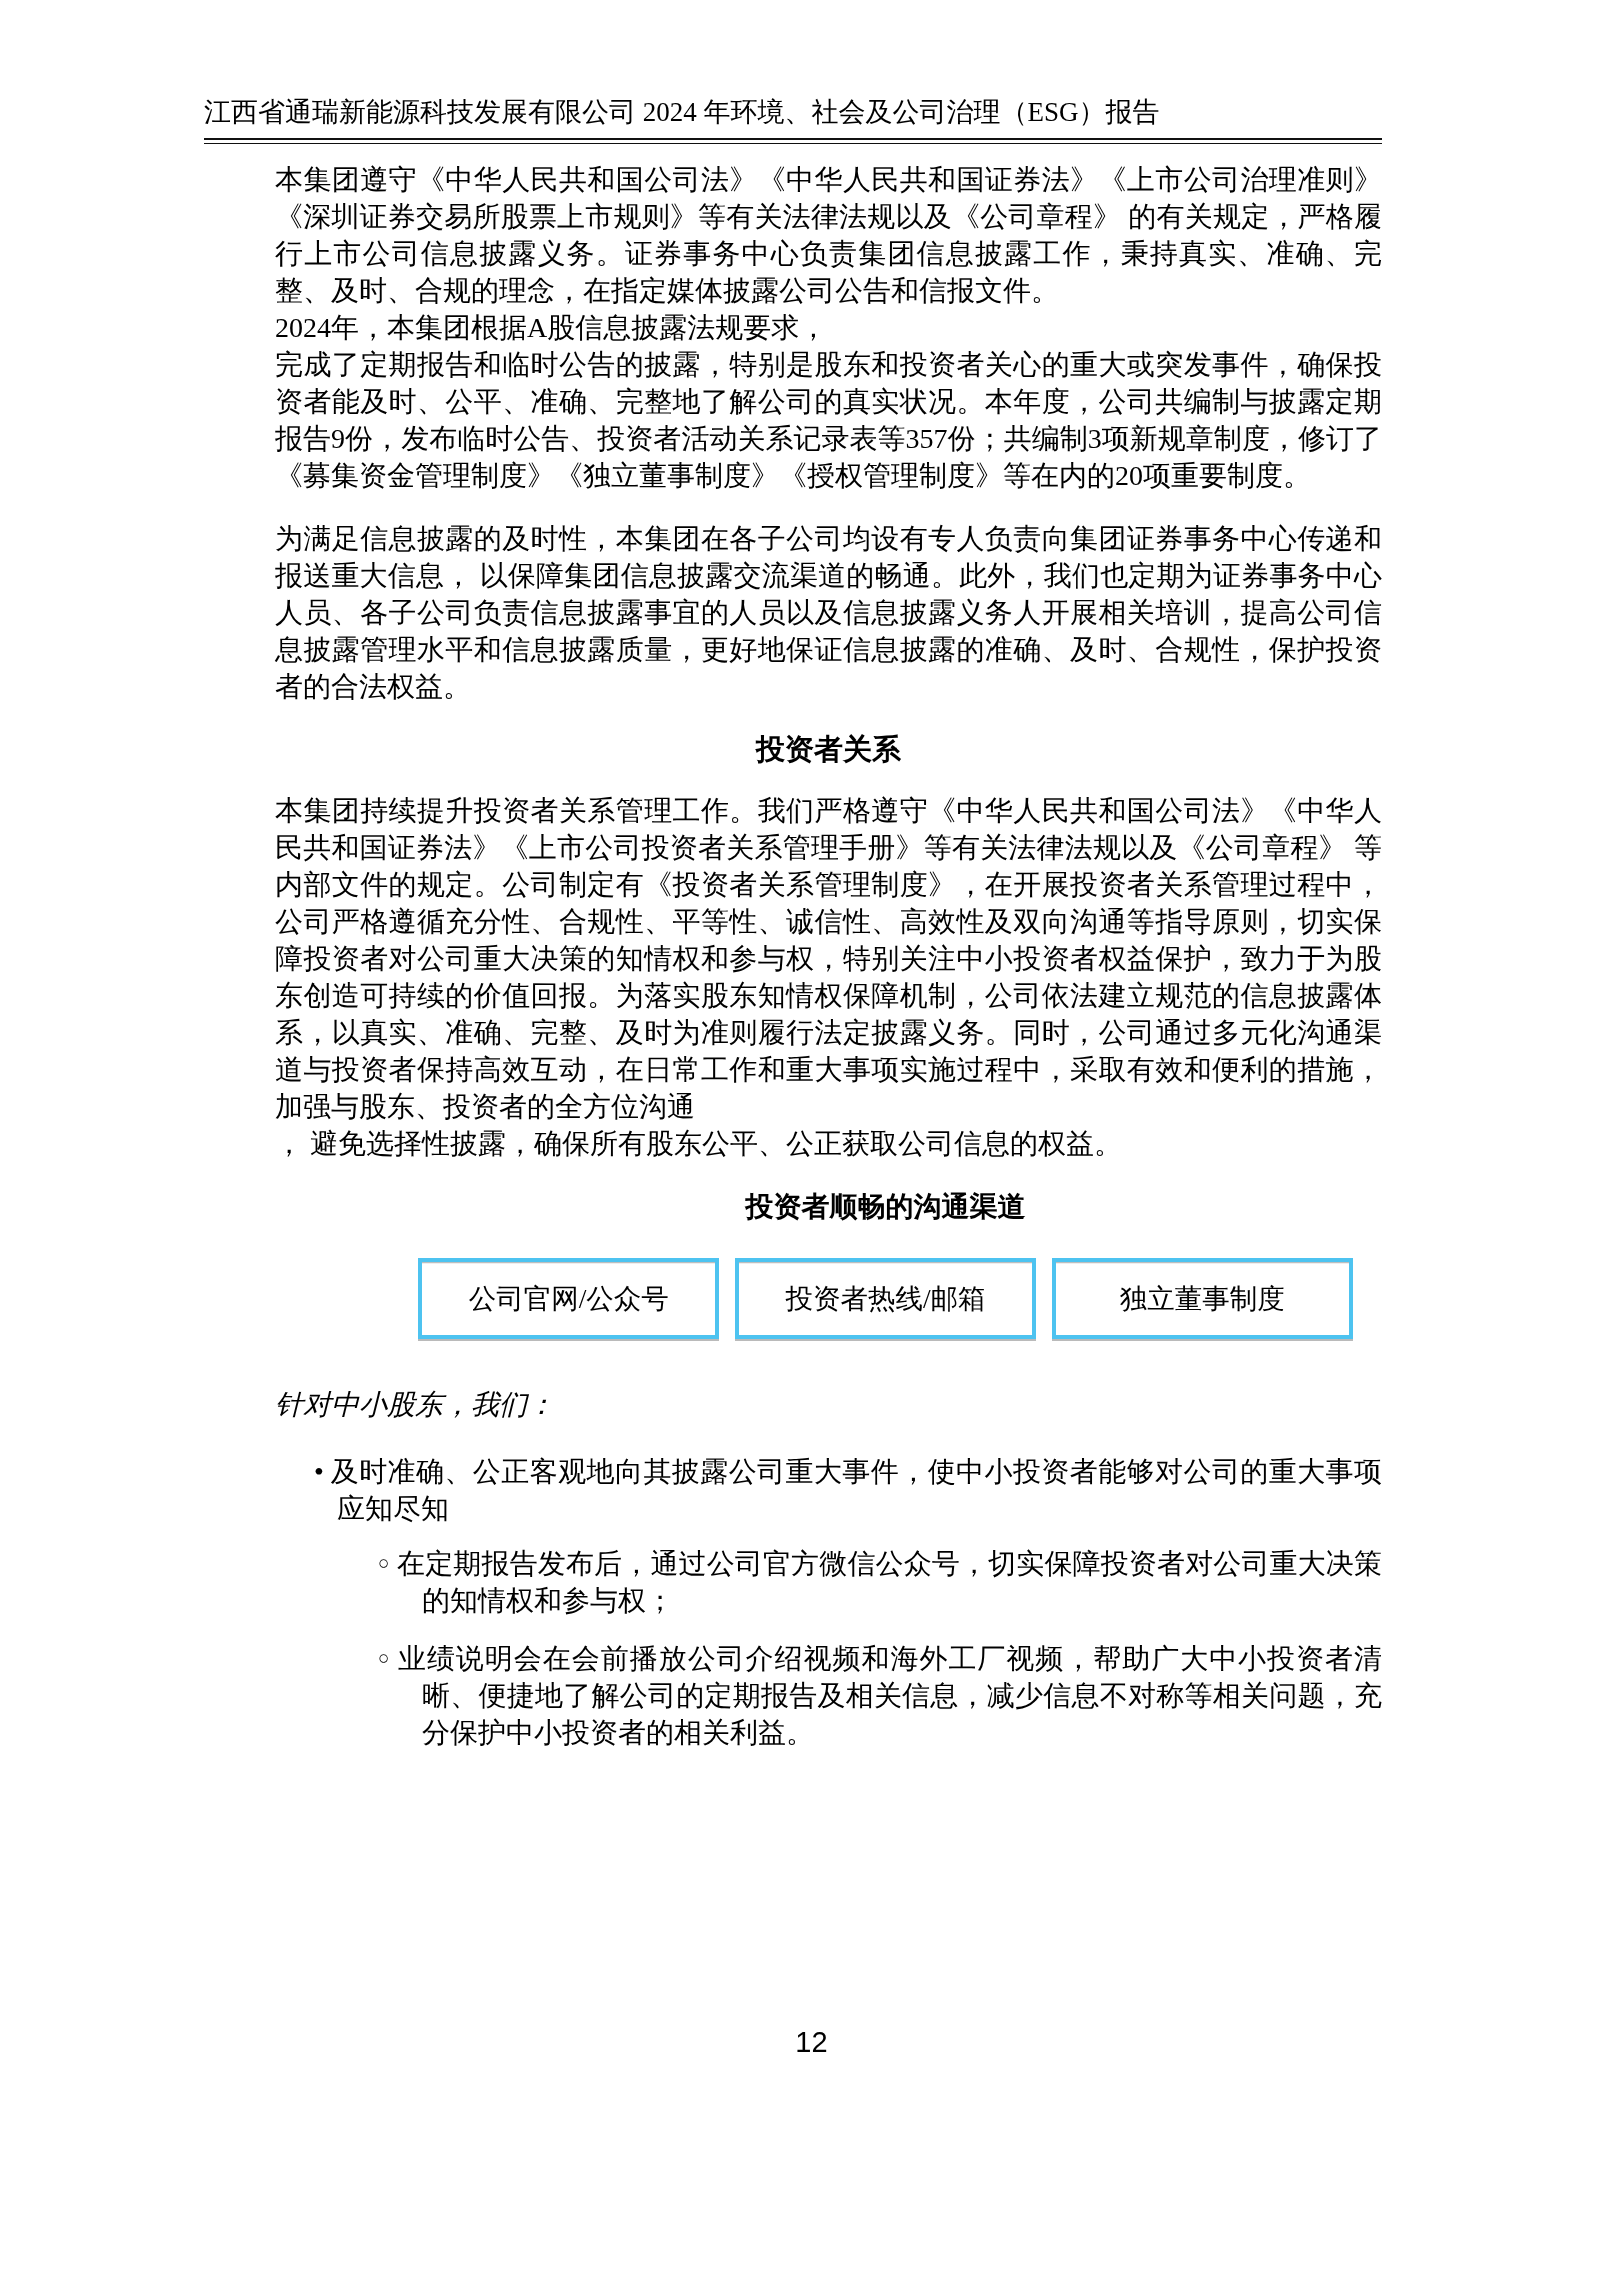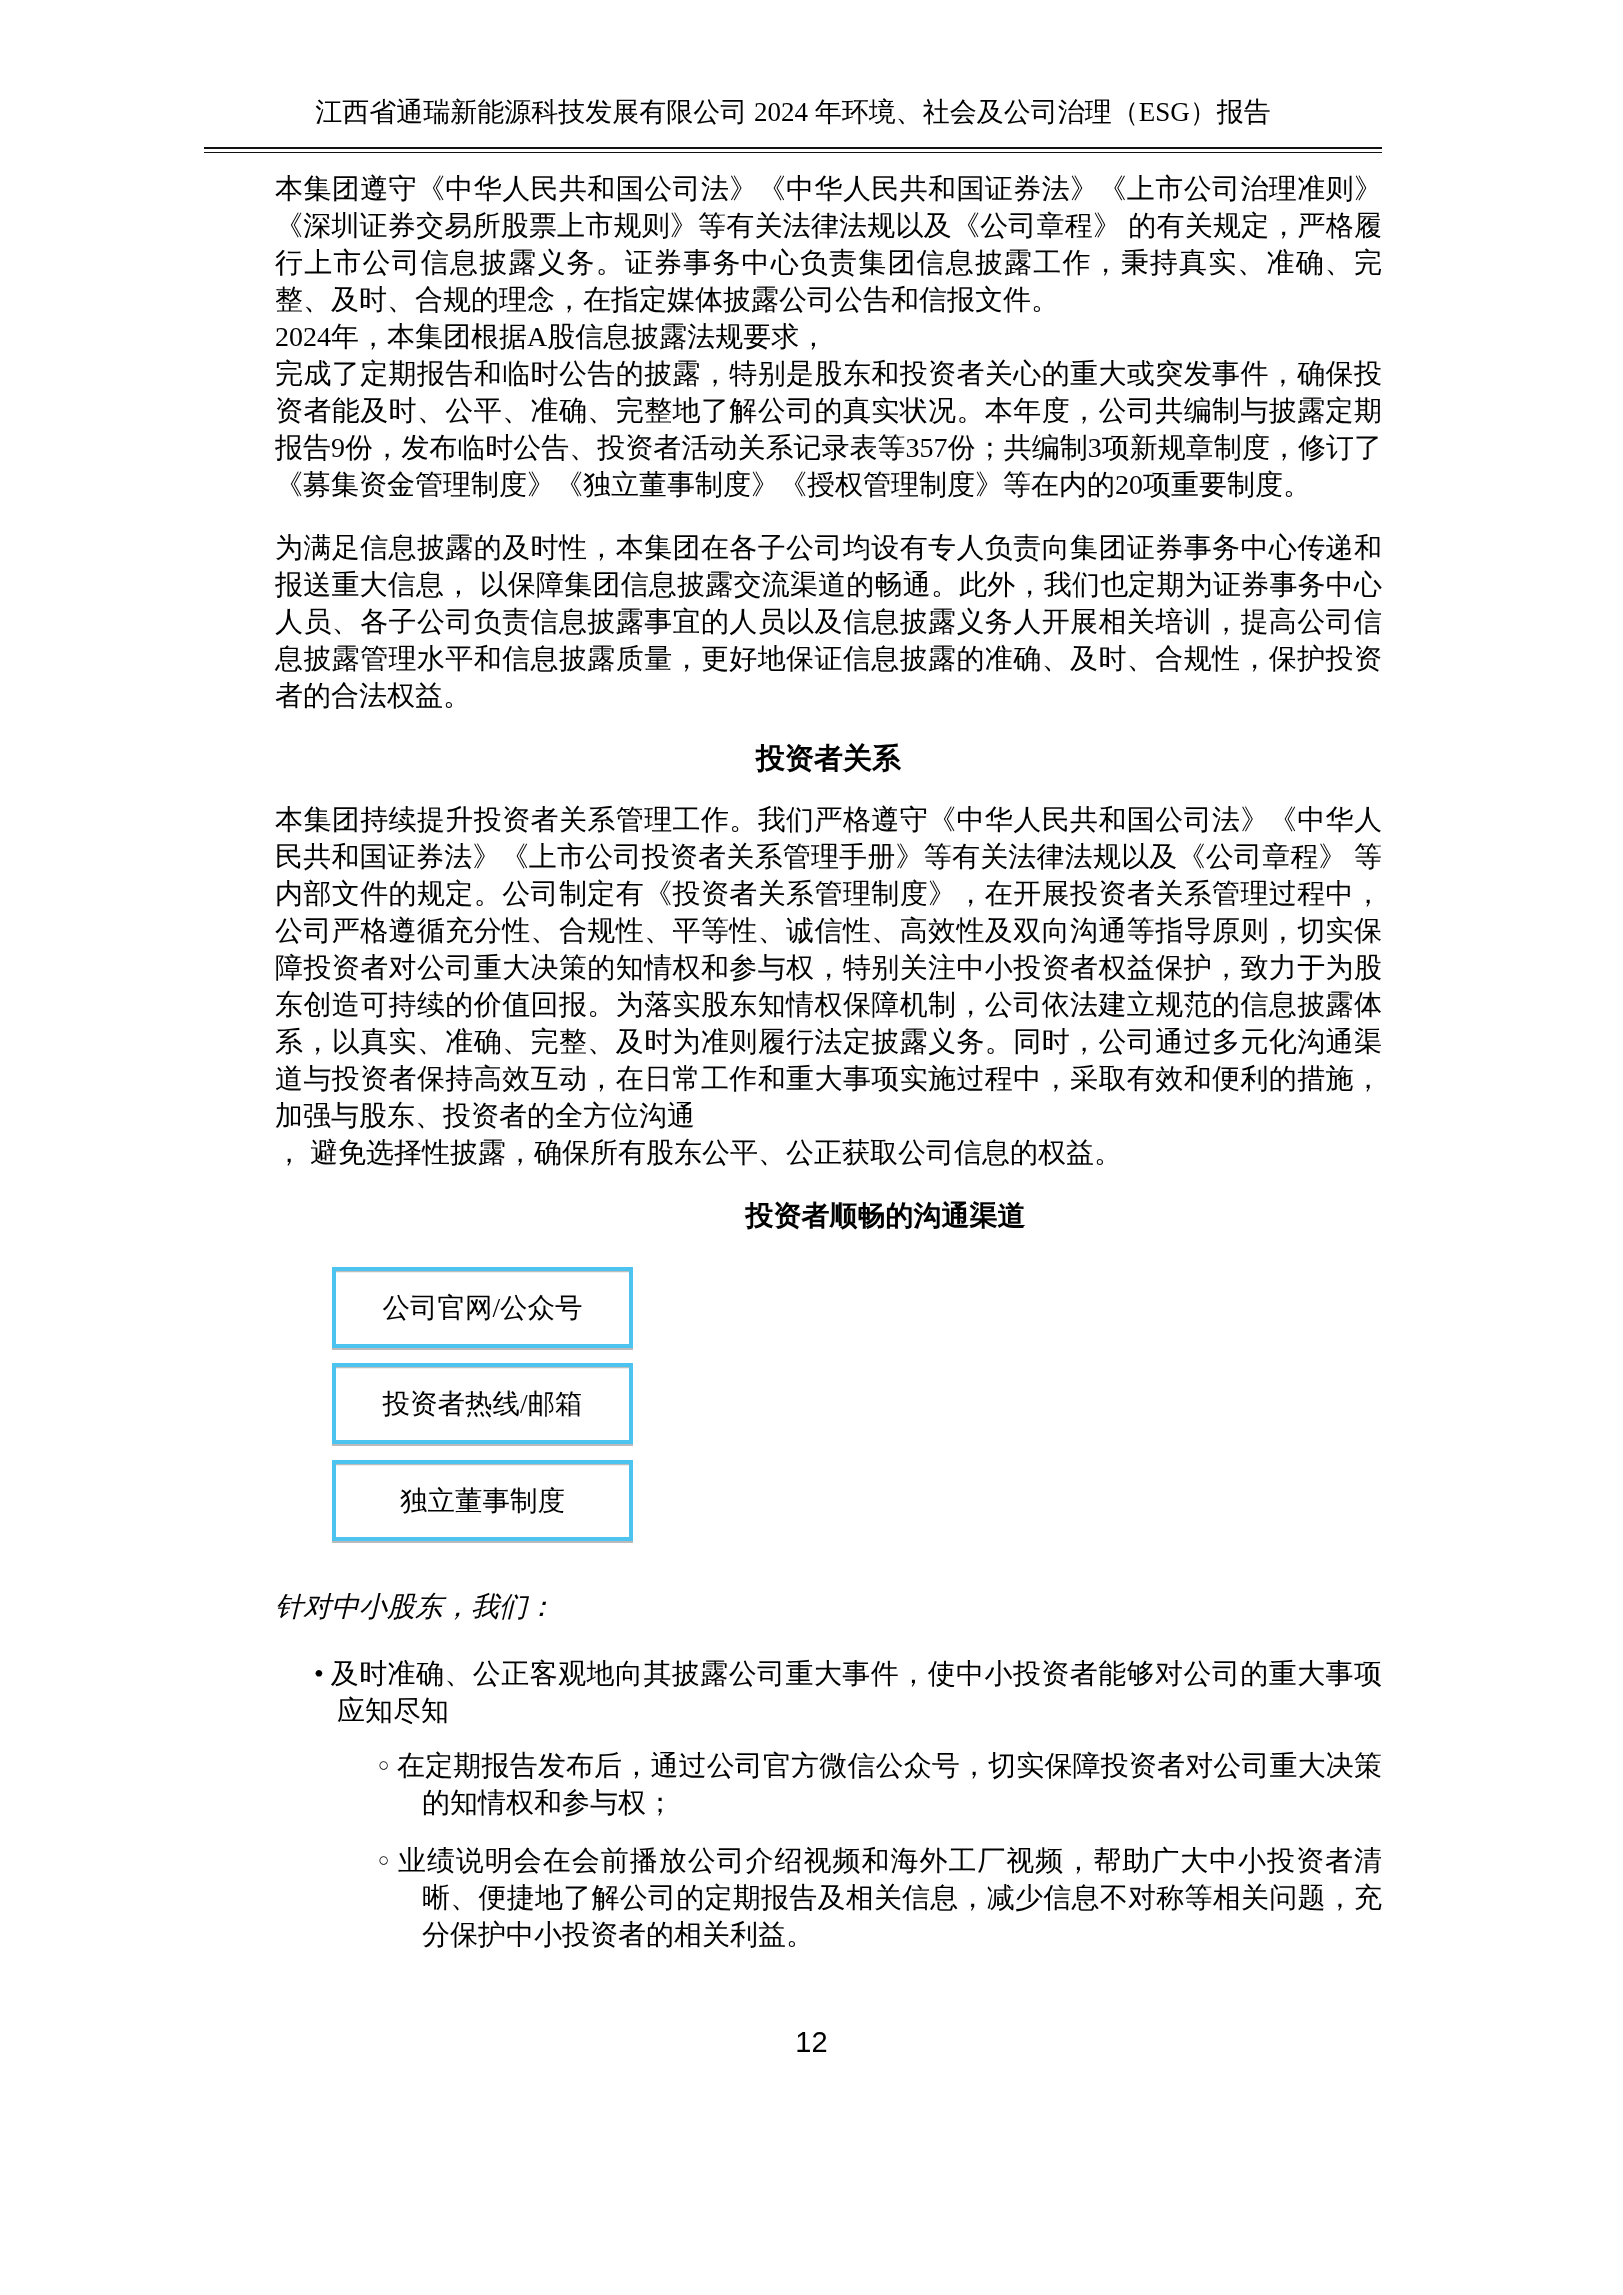--- a/index.html
+++ b/index.html
@@ -7,22 +7,22 @@
     position:relative;
     width:1623px; height:2295px;
     margin:0 auto;
     background:#ffffff;
     font-family:"Liberation Serif","DejaVu Serif",serif;
     color:#000;
     overflow:hidden;
   }
   
   .header-text {
-    padding:96px 241px 19px 204px;
-    text-align:center;
+    padding:96px 241px 10px 204px;
+    text-align:left;
     font-size:27px;
     line-height:1.2;
     white-space:nowrap;
   }
   .header-rule {
     margin:0 241px 0 204px;
     height:2.6px;
     border-top:2.6px solid #111;
     border-bottom:1.3px solid #111;
   }
@@ -47,21 +47,21 @@
     font-size:28px;
     padding-left:114px;
     margin:0 0 33px;
   }
   .box-row {
     display:flex;
     justify-content:center;
     gap:15.7px;
     transform:translateX(57px);
   }
-  .box-row.row-1 { margin-bottom:47px;flex-direction:column; }
+  .box-row.row-1 { margin-bottom:47px; }
   .box-row.row-2 { margin-bottom:64px; transform:translateX(27.5px); }
   .channel-box {
     width:293px; height:73px;
     background:#fff;
     border:4.6px solid var(--box-border,#4dc3f0);
     box-shadow:0 2px 0 rgba(130,130,130,.55), inset 0 1.3px 0 rgba(110,110,110,.45);
     display:flex; align-items:center; justify-content:center;
     font-size:27.5px;
     white-space:nowrap;
     flex:0 0 auto;

